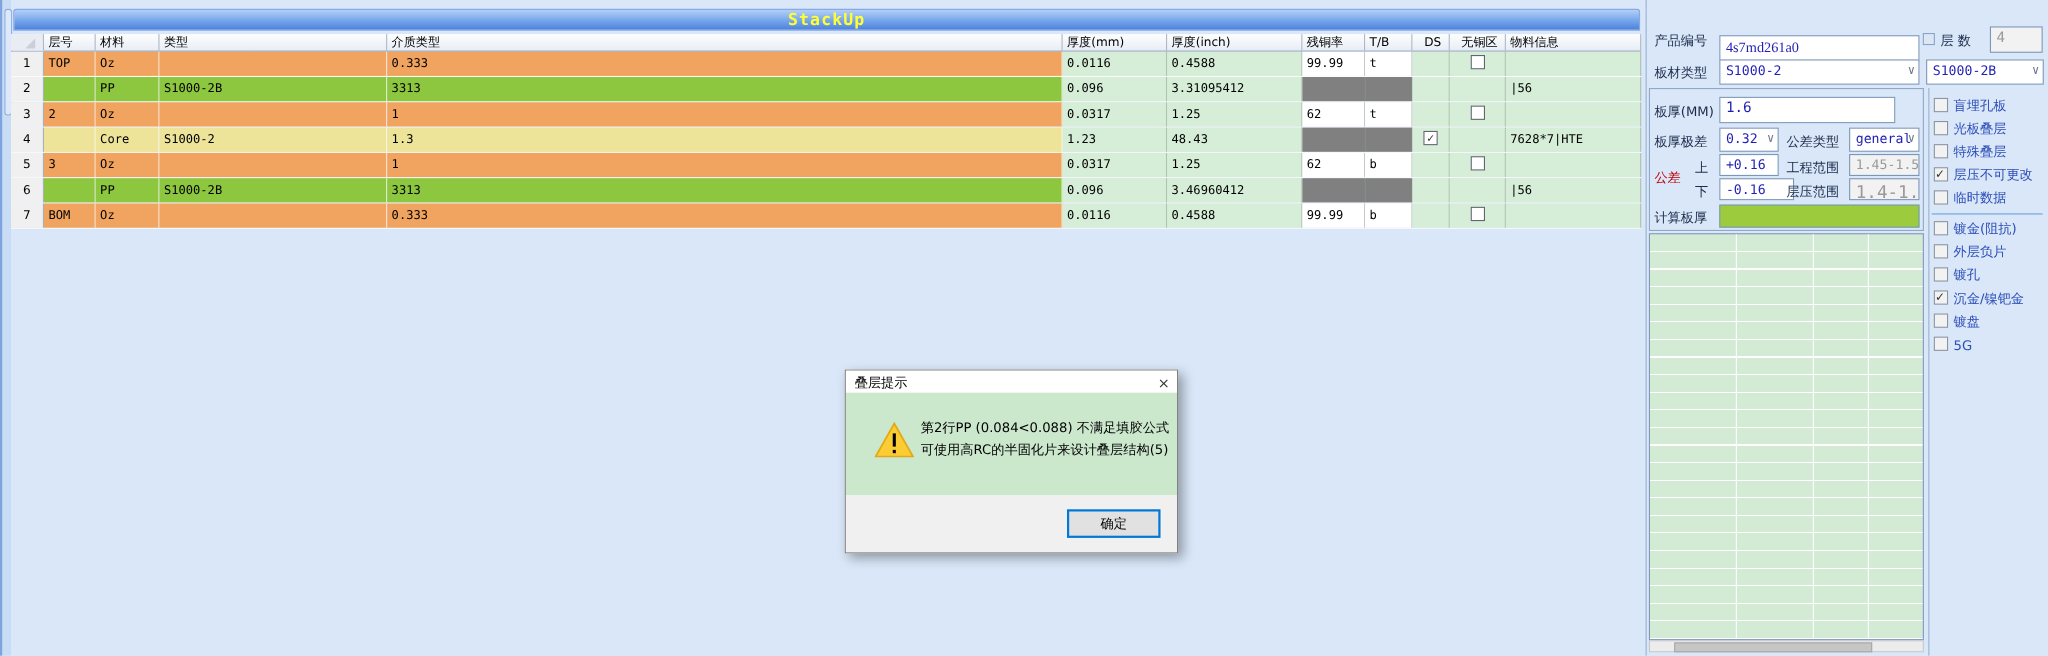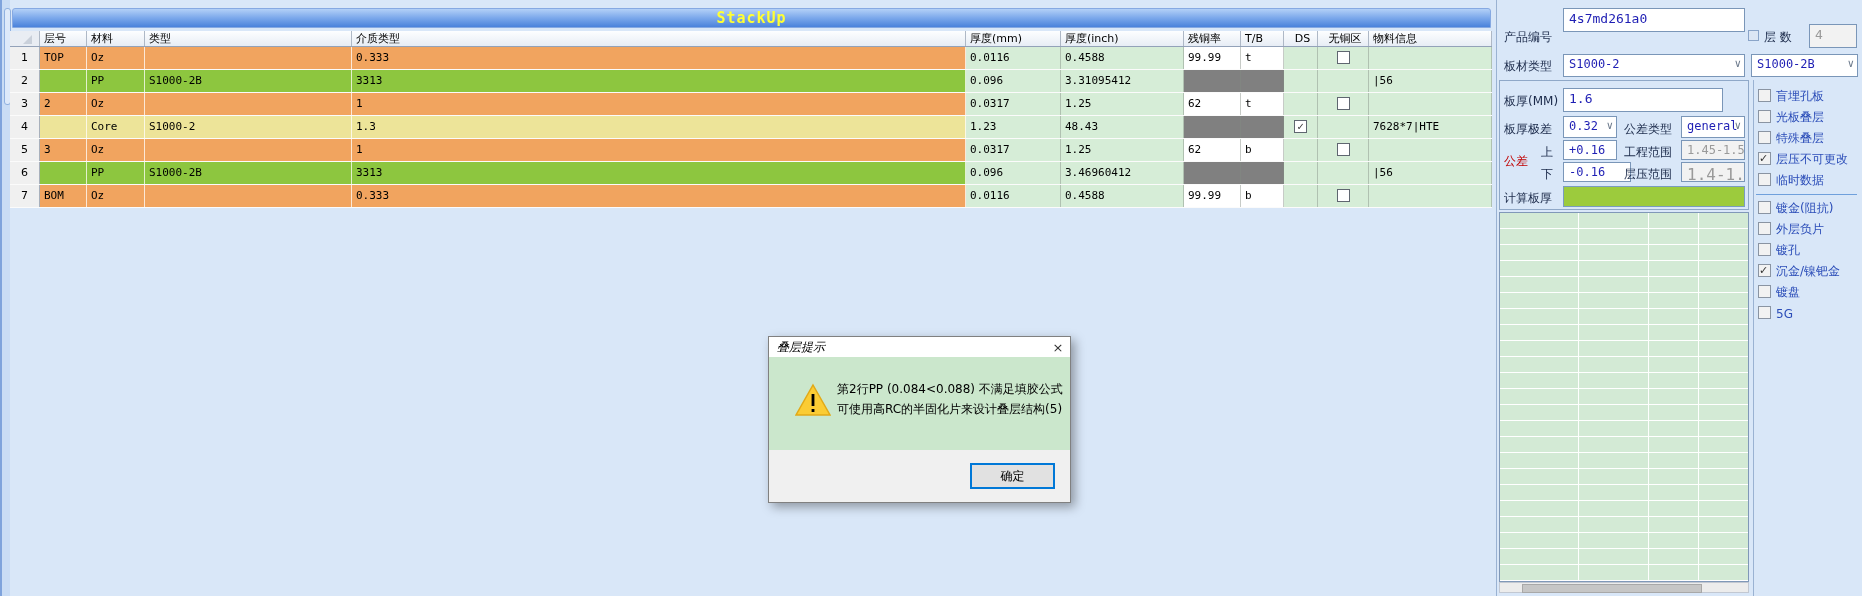--- a/index.html
+++ b/index.html
@@ -91,21 +91,21 @@
   .cb-item .cb-label{color:#2B4DB8;font-size:12px;white-space:nowrap;}
   .cb-divider{height:1px;background:#6FA0DC;margin:3px 6px 3px 2px;}
 
   
   #pn-cb{position:absolute;left:251px;top:30px;width:11px;height:11px;
     background:#DCE6F4;border:1px solid #8AA4C8;box-sizing:border-box;}
 
   
   #dlg{position:absolute;left:768px;top:336px;width:303px;height:167px;background:#FFFFFF;
     border:1px solid #808080;box-sizing:border-box;box-shadow:4px 4px 10px rgba(0,0,0,.35);}
-  #dlg-title{height:20px;display:flex;align-items:center;background:#FFFFFF;font-style:italic;}
+  #dlg-title{height:20px;display:flex;align-items:flex-end;background:#FFFFFF;}
   #dlg-title .t{font-size:12px;color:#000;padding-left:8px;flex:1;}
   #dlg-close{width:24px;text-align:center;font-size:13px;color:#333;cursor:default;}
   #dlg-body{height:93px;background:#CBE7CC;position:relative;}
   #warn-ico{position:absolute;left:26px;top:26px;}
   #dlg-body .msg{position:absolute;left:68px;top:22px;font-size:12px;color:#000;line-height:20px;}
   #dlg-footer{height:52px;background:#F0F0F0;position:relative;}
   #ok-btn{position:absolute;right:15px;top:13px;width:85px;height:26px;background:#E1E1E1;
     border:2px solid #0078D7;box-sizing:border-box;font-size:12px;color:#000;
     display:flex;align-items:center;justify-content:center;}
 </style>
@@ -237,21 +237,21 @@
       <div class="cell c-ds"></div>
       <div class="cell c-no"><span class="box"></span></div>
       <div class="cell c-info"></div>
     </div>
       </div>
   </div>
 
   <div id="panel">
 
     <div class="flabel" style="left:7px;top:29px;">产品编号</div>
-    <div class="tbox" style="left:66px;top:8px;width:182px;height:24px;">4s7md261a0</div>
+    <div class="tbox" style="left:66px;top:32px;width:182px;height:24px;font-family:Liberation Serif, serif;">4s7md261a0</div>
     <div id="pn-cb"></div>
     <div class="flabel" style="left:267px;top:29px;">层  数</div>
     <div class="tbox disabled" style="left:312px;top:24px;width:48px;height:24px;">4</div>
 
     <div class="flabel" style="left:7px;top:58px;">板材类型</div>
     <div class="combo" style="left:66px;top:54px;width:182px;height:23px;"><span>S1000-2</span><span class="chev">∨</span></div>
     <div class="combo" style="left:254px;top:54px;width:107px;height:23px;"><span>S1000-2B</span><span class="chev">∨</span></div>
 
     <div class="groupbox"></div>
     <div class="flabel" style="left:7px;top:93px;">板厚(MM)</div>

